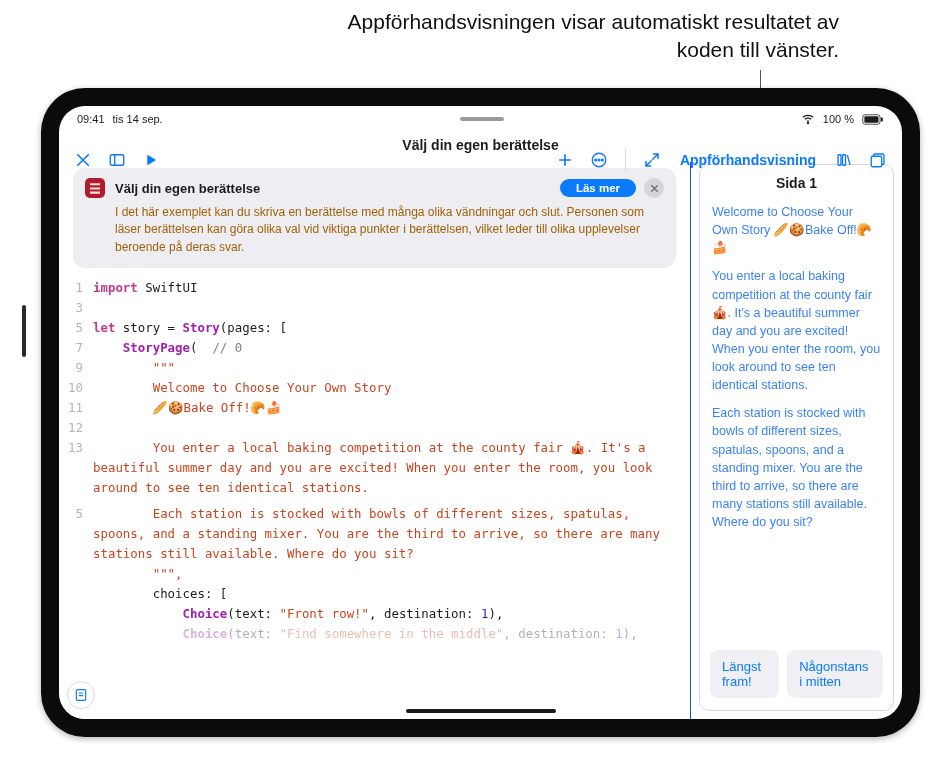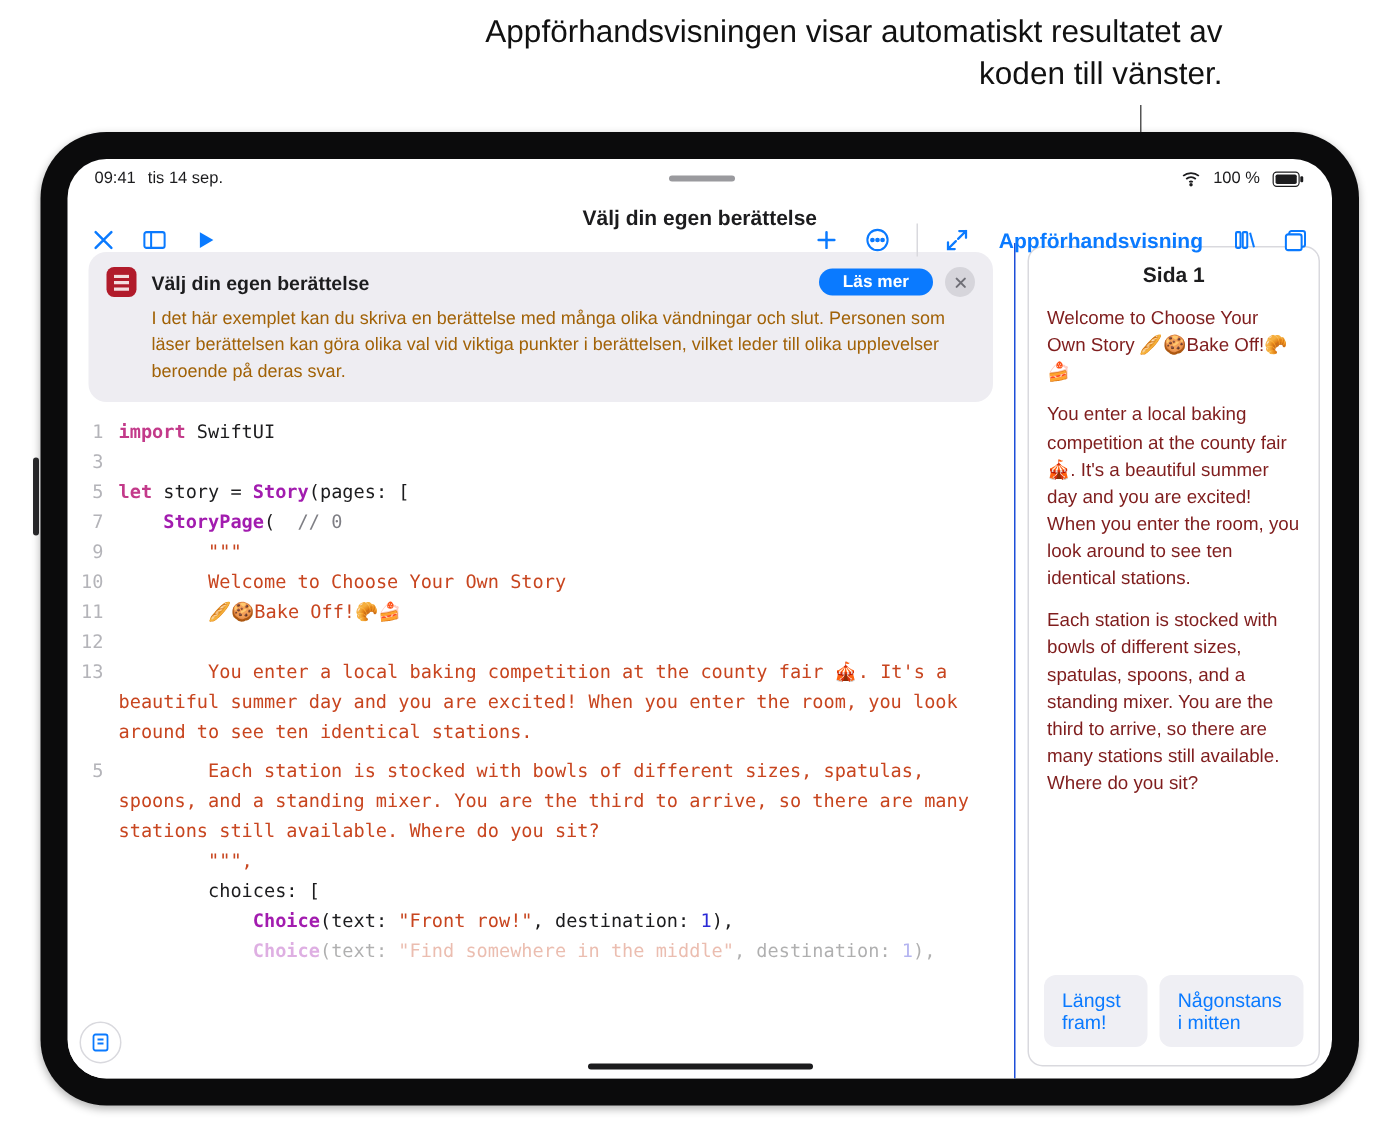--- a/index.html
+++ b/index.html
@@ -7,39 +7,39 @@
     font-family: -apple-system, BlinkMacSystemFont, "Segoe UI", Helvetica, Arial, sans-serif;
     background: #fff;
     width: 931px;
     height: 763px;
     position: relative;
     overflow: hidden;
   }
   .annotation {
     position: absolute;
     top: 8px;
-    right: 116px;
+    right: 92px;
     width: 520px;
     text-align: right;
     font-size: 21px;
     line-height: 1.35;
     color: #111;
   }
   .anno-line {
     position: absolute;
     background: #555;
   }
   .anno-v { left: 760px; top: 70px; width: 1px; height: 62px; }
   .anno-h { top: 132px; left: 651px; height: 1px; width: 215px; }
   .anno-tickL { left: 651px; top: 128px; width: 1px; height: 8px; }
   .anno-tickR { left: 866px; top: 128px; width: 1px; height: 8px; }
 
   .ipad {
     position: absolute;
-    left: 27px;
+    left: 41px;
     top: 88px;
     width: 879px;
     height: 649px;
     border-radius: 44px;
     background: #0b0b0c;
     padding: 18px;
     box-shadow: 0 2px 6px rgba(0,0,0,.3);
   }
   .side-button {
     position: absolute;
@@ -227,21 +227,21 @@
     text-align:center;
     padding:10px 8px 6px;
     font-weight:700;
     font-size:14px;
     color:#1c1c1e;
   }
   .preview-body {
     padding: 6px 12px 8px;
     font-size:12.5px;
     line-height:1.45;
-    color:#7f1d1d;
+    color:#3b82f6;
   }
   .preview-body p { margin-bottom:10px; }
   .choices {
     margin-top:auto;
     padding: 8px 10px 12px;
     display:flex; flex-direction:row; gap:8px;
   }
   .choice-btn {
     background:#efeff4;
     border-radius:8px;

